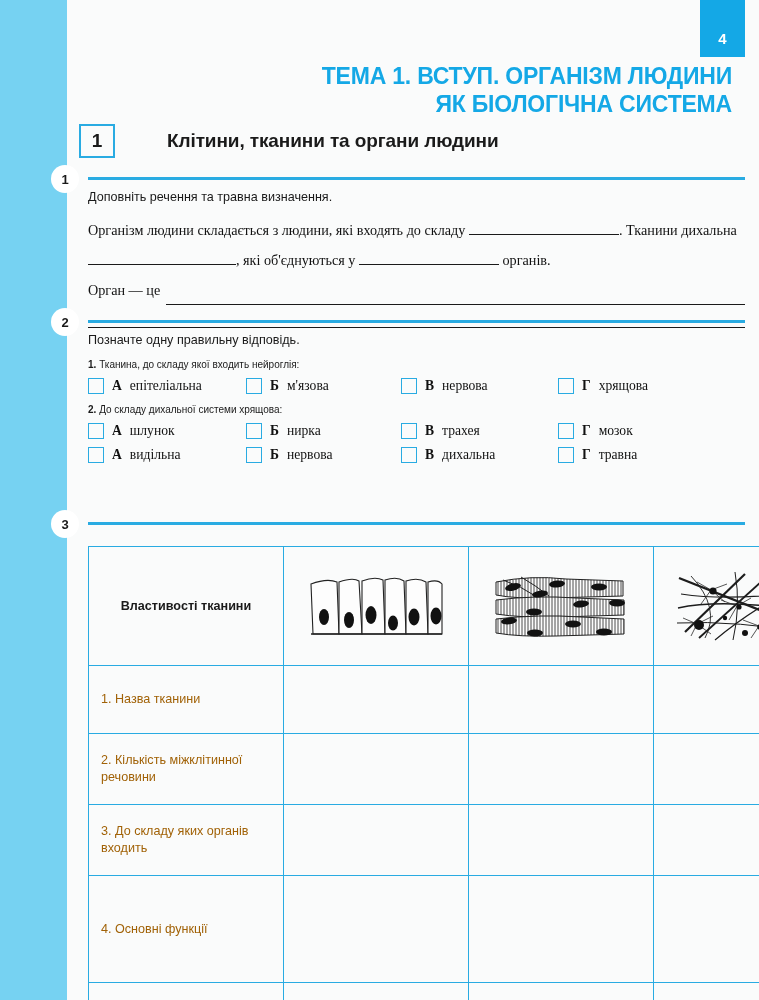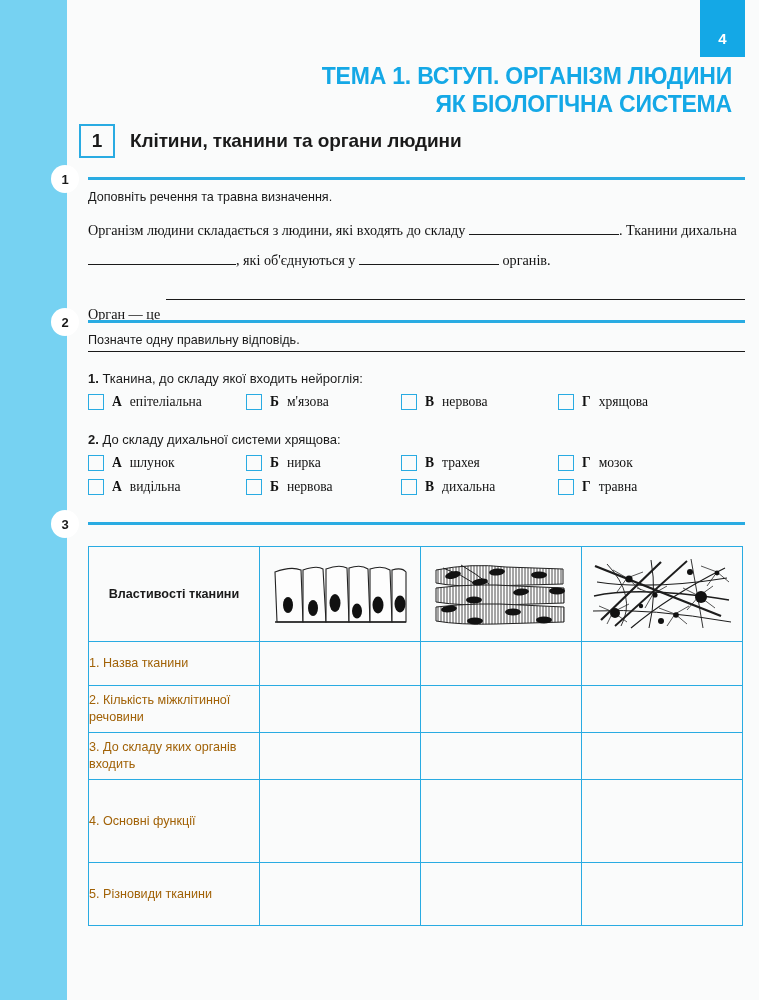--- a/index.html
+++ b/index.html
@@ -84,20 +84,21 @@
     font-weight: bold;
     font-size: 19px;
     color: #1a1a1a;
     box-sizing: border-box;
   }
   .lesson-title {
     font-weight: bold;
     font-size: 19px;
     color: #1a1a1a;
     letter-spacing: -0.1px;
+    margin-left: 37px;
   }
 
   
   .exercise { position: absolute; left: 0; width: 692px; }
   .ex-rule {
     position: absolute;
     left: 21px;
     width: 657px;
     height: 2.6px;
     background: #29abe2;
@@ -142,24 +143,24 @@
   }
   .blank-line {
     display: block;
     border-bottom: 1.2px solid #1a1a1a;
     height: 22px;
     width: 100%;
   }
 
   
   .q-line {
-    font-size: 13px;
-    font-weight: bold;
-    color: #1a1a1a;
-    margin-top: 22px;
+    font-size: 10px;
+    font-weight: bold;
+    color: #1a1a1a;
+    margin-top: 10px;
   }
   .q-line .q-text { font-weight: normal; }
   .opts {
     display: flex;
     margin-top: 8px;
     font-family: "Liberation Serif", serif;
   }
   .opt {
     display: flex;
     align-items: center;
@@ -182,21 +183,21 @@
   
   .tbl {
     border-collapse: collapse;
     width: 650px;
     margin-top: 12px;
     table-layout: fixed;
   }
   .tbl td {
     border: 1.5px solid #29abe2;
     vertical-align: middle;
-    padding: 0;
+    padding: 12px;
   }
   .col-prop { width: 170px; }
   .col-img  { width: 160px; }
 
   .hdr-prop {
     height: 94px;
     text-align: center;
     font-weight: bold;
     font-size: 12.6px;
     color: #1a1a1a;
@@ -241,21 +242,21 @@
     <div class="ex-rule"></div>
     <div class="ex-badge">1</div>
     <div class="ex-body">
       <div class="instr">Доповніть речення та травна визначення.</div>
       <div class="serif-block">
         <span>Організм людини складається з людини, які входять до складу</span>
         <span class="blank" style="width:150px;"></span><span>. Тканини дихальна</span>
         <span class="blank" style="width:148px;"></span><span>, які об'єднуються у</span>
         <span class="blank" style="width:140px;"></span>
         <span>органів.</span>
-        <div style="display:flex;align-items:flex-start;margin-top:24px;">
+        <div style="display:flex;align-items:flex-end;">
           <span>Орган — це</span>
           <span class="blank" style="flex:1;margin-left:6px;"></span>
         </div>
         <span class="blank-line"></span>
       </div>
     </div>
   </div>
 
   <div class="exercise" style="top:320px;">
     <div class="ex-rule"></div>

